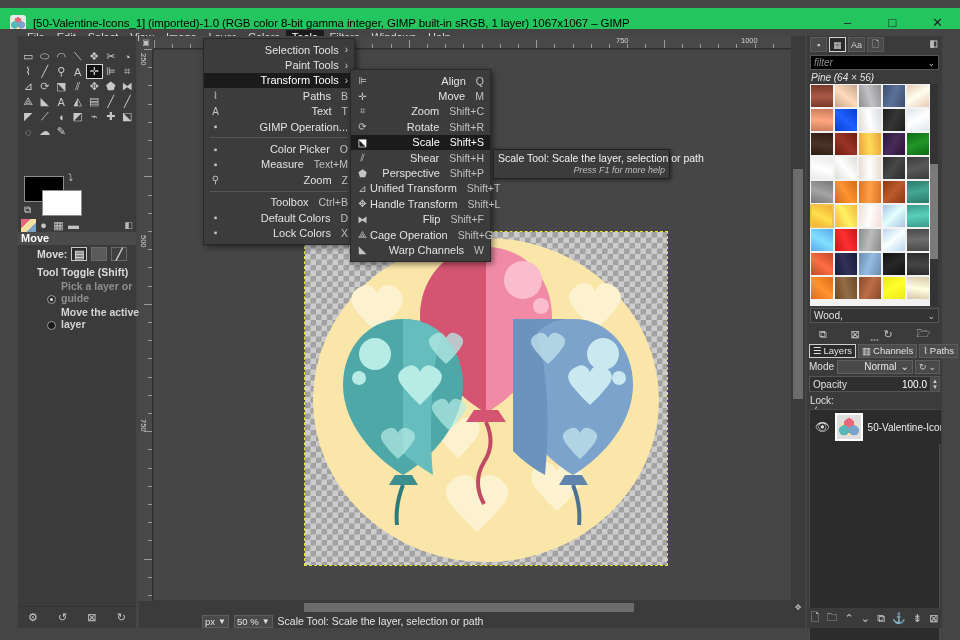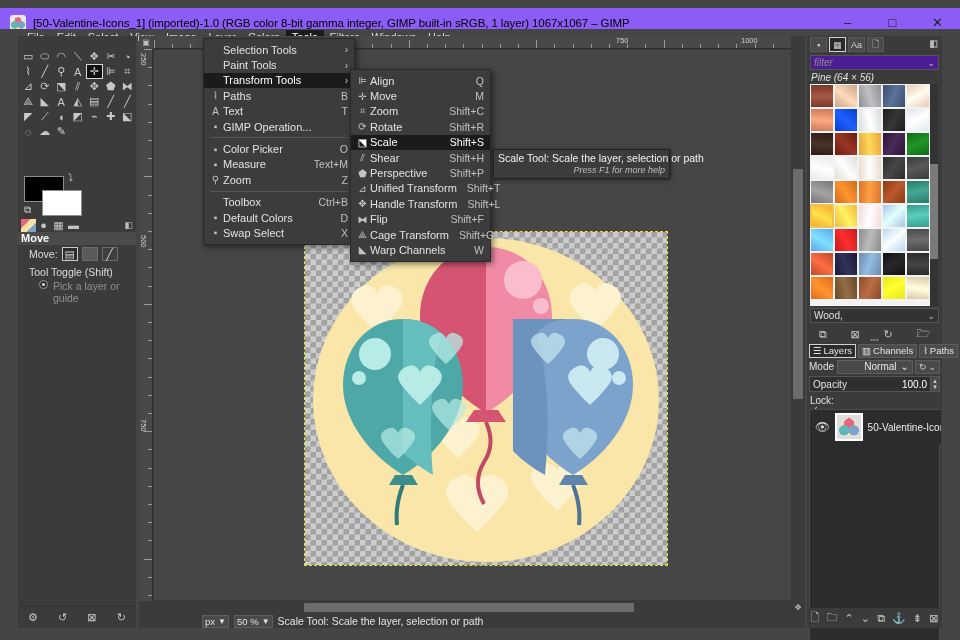--- a/index.html
+++ b/index.html
@@ -13,21 +13,21 @@
     position: relative;
     width: 960px; height: 640px;
     background: #454545;
     font-size: 11px;
     color: #d4d4d4;
   }
 
   
   #titlebar {
     position: absolute; left: 0; top: 8px; width: 960px; height: 29px;
-    background: #8b5cf6;
+    background: #22c55e;
     display: flex; align-items: center;
   }
   #title-icon {
     width: 16px; height: 16px; margin-left: 10px; margin-right: 7px;
     border-radius: 3px; flex: 0 0 auto;
     background:
       radial-gradient(circle at 30% 62%, #5cb8b8 0 24%, transparent 25%),
       radial-gradient(circle at 70% 62%, #7ba3cc 0 24%, transparent 25%),
       radial-gradient(circle at 50% 36%, #e8677f 0 26%, transparent 27%),
       radial-gradient(circle at 50% 52%, #f7e0a0 0 48%, transparent 49%),
@@ -85,29 +85,29 @@
   .dev-btn { width: 15px; height: 13px; display: flex; align-items: center; justify-content: center;
              color: #c4c4c4; }
   .dev-btn.img { background: linear-gradient(135deg,#e8677f 0 33%, #f7e0a0 33% 66%, #7ba3cc 66%); }
   #dev-right { position: absolute; right: 3px; top: 2px; color: #b8b8b8; font-size: 9px; }
 
   #opt-title {
     position: absolute; left: 0; top: 196px; width: 118px; height: 13px;
     background: #4b4b4b; color: #ffffff; font-size: 11px; font-weight: bold;
     padding-left: 3px; line-height: 13px;
   }
-  #opt-body { position: absolute; left: 8px; top: 209px; width: 118px; }
+  #opt-body { position: absolute; left: 16px; top: 209px; width: 118px; font-weight: bold; }
   #opt-row1 { display: flex; align-items: center; padding: 2px 3px; gap: 4px; }
   #opt-row1 .lbl { font-size: 10.5px; color: #dcdcdc; }
   .opt-sq { width: 16px; height: 14px; background: #3f3f3f; border: 1px solid #6a6a6a;
             display: flex; align-items: center; justify-content: center; color: #d0d0d0; }
   .opt-sq.on { background: #2b2b2b; outline: 1px solid #c9c9c9; outline-offset: -1px; }
   .opt-sq.plain { background: #5a5a5a; border: 1px solid #6a6a6a; }
   #opt-toggle { font-size: 10.5px; color: #dcdcdc; padding: 3px 3px 1px 3px; }
-  .radio-row { display: flex; align-items: flex-start; gap: 5px; padding: 1px 3px 1px 13px; }
+  .radio-row { display: flex; align-items: flex-end; gap: 5px; padding: 1px 3px 1px 13px; }
   .radio { width: 9px; height: 9px; border-radius: 50%; background: #2b2b2b;
            border: 1px solid #9a9a9a; flex: 0 0 auto; position: relative; }
   .radio.on::after { content: ''; position: absolute; left: 2px; top: 2px; width: 3px; height: 3px;
                      border-radius: 50%; background: #e8e8e8; }
   .radio.filled { background: #1a1a1a; }
   .radio-lbl { font-size: 10.5px; }
   .radio-lbl.dim { color: #8f8f8f; }
 
   #tb-bottom {
     position: absolute; left: 0; bottom: 0; width: 118px; height: 22px;
@@ -192,21 +192,21 @@
     position: absolute; left: 0; top: 0; width: 135px; height: 17px;
     display: flex; align-items: center; padding-left: 3px; gap: 2px;
   }
   .dtab { width: 17px; height: 15px; display: flex; align-items: center; justify-content: center;
           background: #4a4a4a; border: 1px solid #5a5a5a; color: #d0d0d0; font-size: 9px; }
   .dtab.sel { background: #2a2a2a; outline: 1px solid #d4d4d4; outline-offset: -1px; }
   #dock-menu { position: absolute; right: 4px; top: 3px; color: #b8b8b8; font-size: 9px; }
 
   #filter-row {
     position: absolute; left: 3px; top: 19px; width: 129px; height: 15px;
-    background: #4c1d95; border: 1px solid #555; display: flex; align-items: center;
+    background: #000000; border: 1px solid #555; display: flex; align-items: center;
     padding: 0 3px; justify-content: space-between;
   }
   #filter-row .ph { font-size: 10px; color: #8c8c8c; font-style: italic; }
   #filter-row .arrow { font-size: 9px; color: #c0c0c0; }
 
   #pat-name {
     position: absolute; left: 4px; top: 36px; font-size: 10px; color: #e0e0e0; font-style: italic;
   }
   #pat-grid {
     position: absolute; left: 3px; top: 48px; width: 122px; height: 222px;
@@ -309,21 +309,21 @@
     box-shadow: 2px 2px 6px rgba(0,0,0,0.5); z-index: 60;
   }
   .mrow {
     display: flex; align-items: center; height: 15.4px; padding: 0 6px 0 4px;
     font-size: 11px; color: #e2e2e2; position: relative;
   }
   .mrow.hl { background: #1b1b1b; color: #ffffff; }
   .mrow .mic { width: 15px; flex: 0 0 auto; display: flex; align-items: center;
                justify-content: center; color: #c4c4c4; font-size: 10px; }
   .mrow.hl .mic { color: #ffffff; }
-  .mrow .mlbl { flex: 1; white-space: nowrap; }
+  .mrow .mlbl { flex: 1; white-space: nowrap; text-align: right; }
   .mrow .macc { font-size: 10.5px; color: #c0c0c0; padding-left: 10px; white-space: nowrap; }
   .mrow.hl .macc { color: #ffffff; }
   .mrow .marr { font-size: 10px; color: #c8c8c8; padding-left: 6px; }
   .msep { height: 1px; background: #555; margin: 3px 6px; }
 
   #tooltip {
     position: absolute; left: 493px; top: 149px; width: 177px;
     background: #3c3c3c; border: 1px solid #22221f; padding: 2px 4px 3px 4px;
     z-index: 80; box-shadow: 1px 1px 4px rgba(0,0,0,0.5);
   }
@@ -422,20 +422,24 @@
       <div id="opt-row1">
         <span class="lbl">Move:</span>
         <span class="opt-sq on">▤</span>
         <span class="opt-sq plain"></span>
         <span class="opt-sq">╱</span>
       </div>
       <div id="opt-toggle">Tool Toggle  (Shift)</div>
       <div class="radio-row">
         <span class="radio on"></span>
         <span class="radio-lbl dim">Pick a layer or guide</span>
+      </div>
+      <div class="radio-row">
+        <span class="radio filled"></span>
+        <span class="radio-lbl">Move the active layer</span>
       </div>
     </div>
 
     <div id="tb-bottom">
       <span class="b">⚙</span>
       <span class="b">↺</span>
       <span class="b">⊠</span>
       <span class="b">↻</span>
     </div>
   </div>
@@ -788,21 +792,21 @@
         <span class="mlbl">Toolbox</span>
         <span class="macc">Ctrl+B</span>
       </div>
       <div class="mrow">
         <span class="mic">▪</span>
         <span class="mlbl">Default Colors</span>
         <span class="macc">D</span>
       </div>
       <div class="mrow">
         <span class="mic">▪</span>
-        <span class="mlbl">Swap Select</span>
+        <span class="mlbl">Lock Colors</span>
         <span class="macc">X</span>
       </div>
     </div>
 
   <div id="transform-menu">
       <div class="mrow">
         <span class="mic">⊫</span>
         <span class="mlbl">Align</span>
         <span class="macc">Q</span>
       </div>
@@ -846,21 +850,21 @@
         <span class="mlbl">Handle Transform</span>
         <span class="macc">Shift+L</span>
       </div>
       <div class="mrow">
         <span class="mic">⧓</span>
         <span class="mlbl">Flip</span>
         <span class="macc">Shift+F</span>
       </div>
       <div class="mrow">
         <span class="mic">⟁</span>
-        <span class="mlbl">Cage Transform</span>
+        <span class="mlbl">Cage Operation</span>
         <span class="macc">Shift+G</span>
       </div>
       <div class="mrow">
         <span class="mic">◣</span>
         <span class="mlbl">Warp Channels</span>
         <span class="macc">W</span>
       </div>
     </div>
 
   <div id="tooltip">

